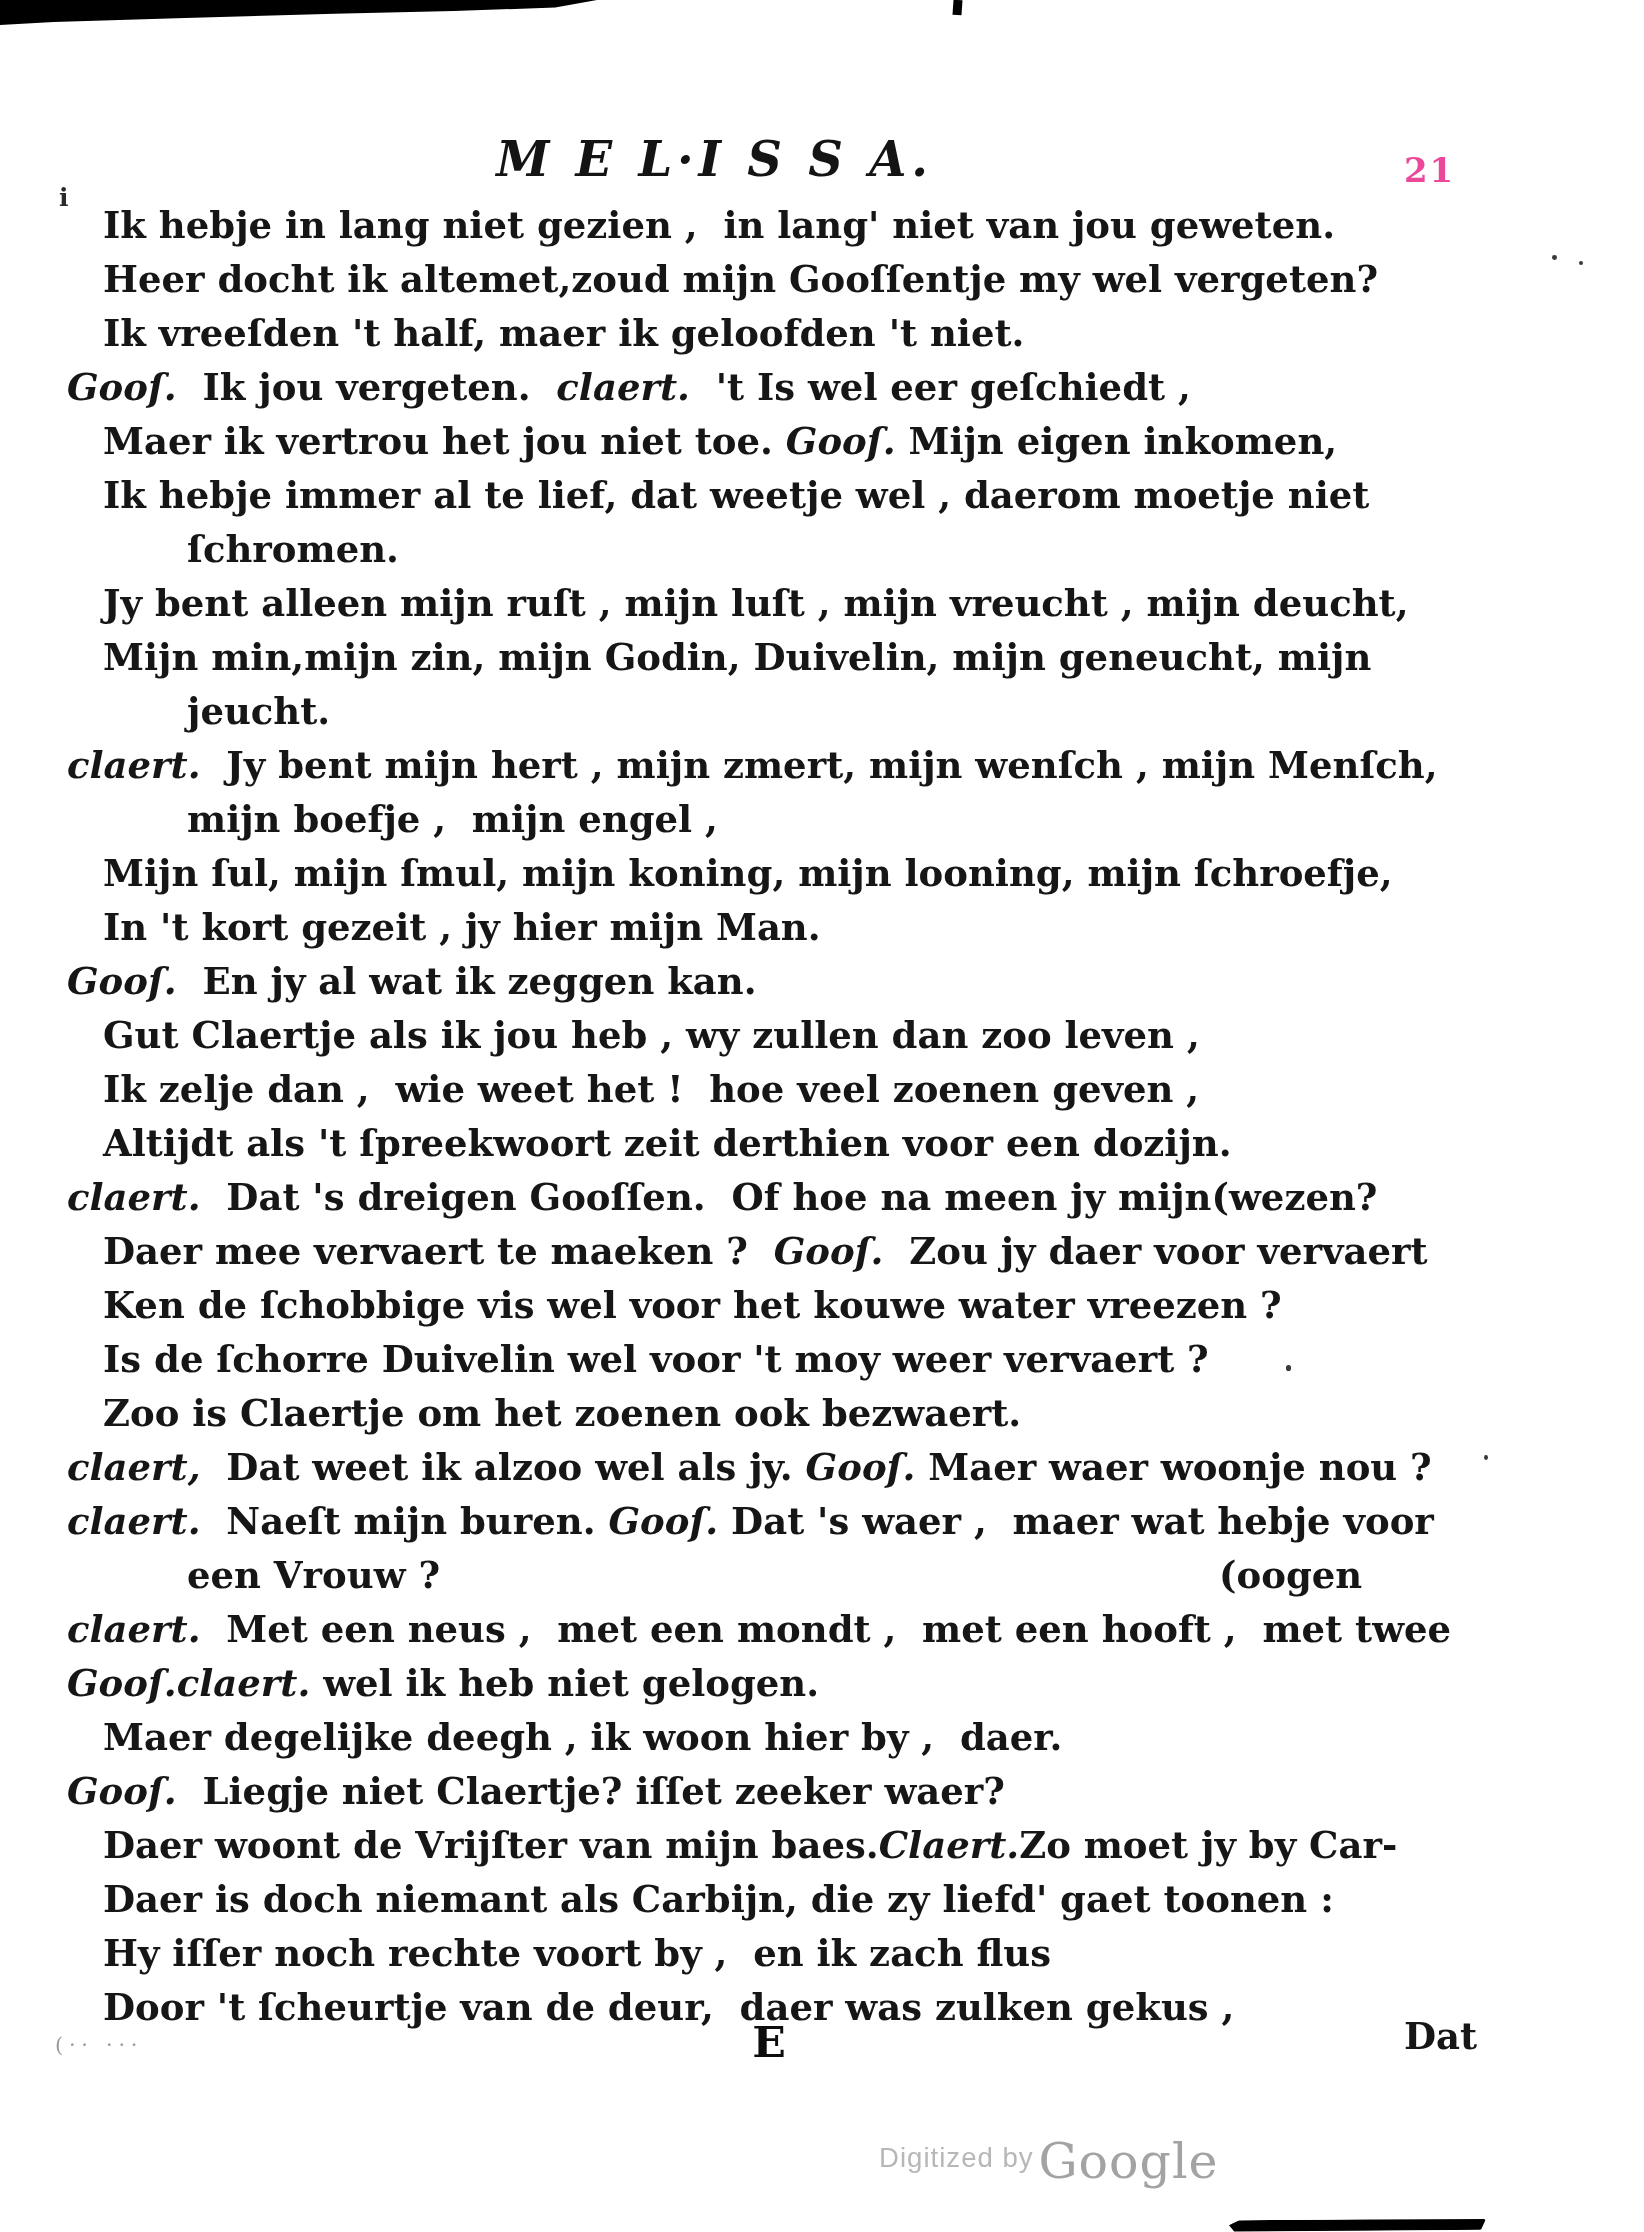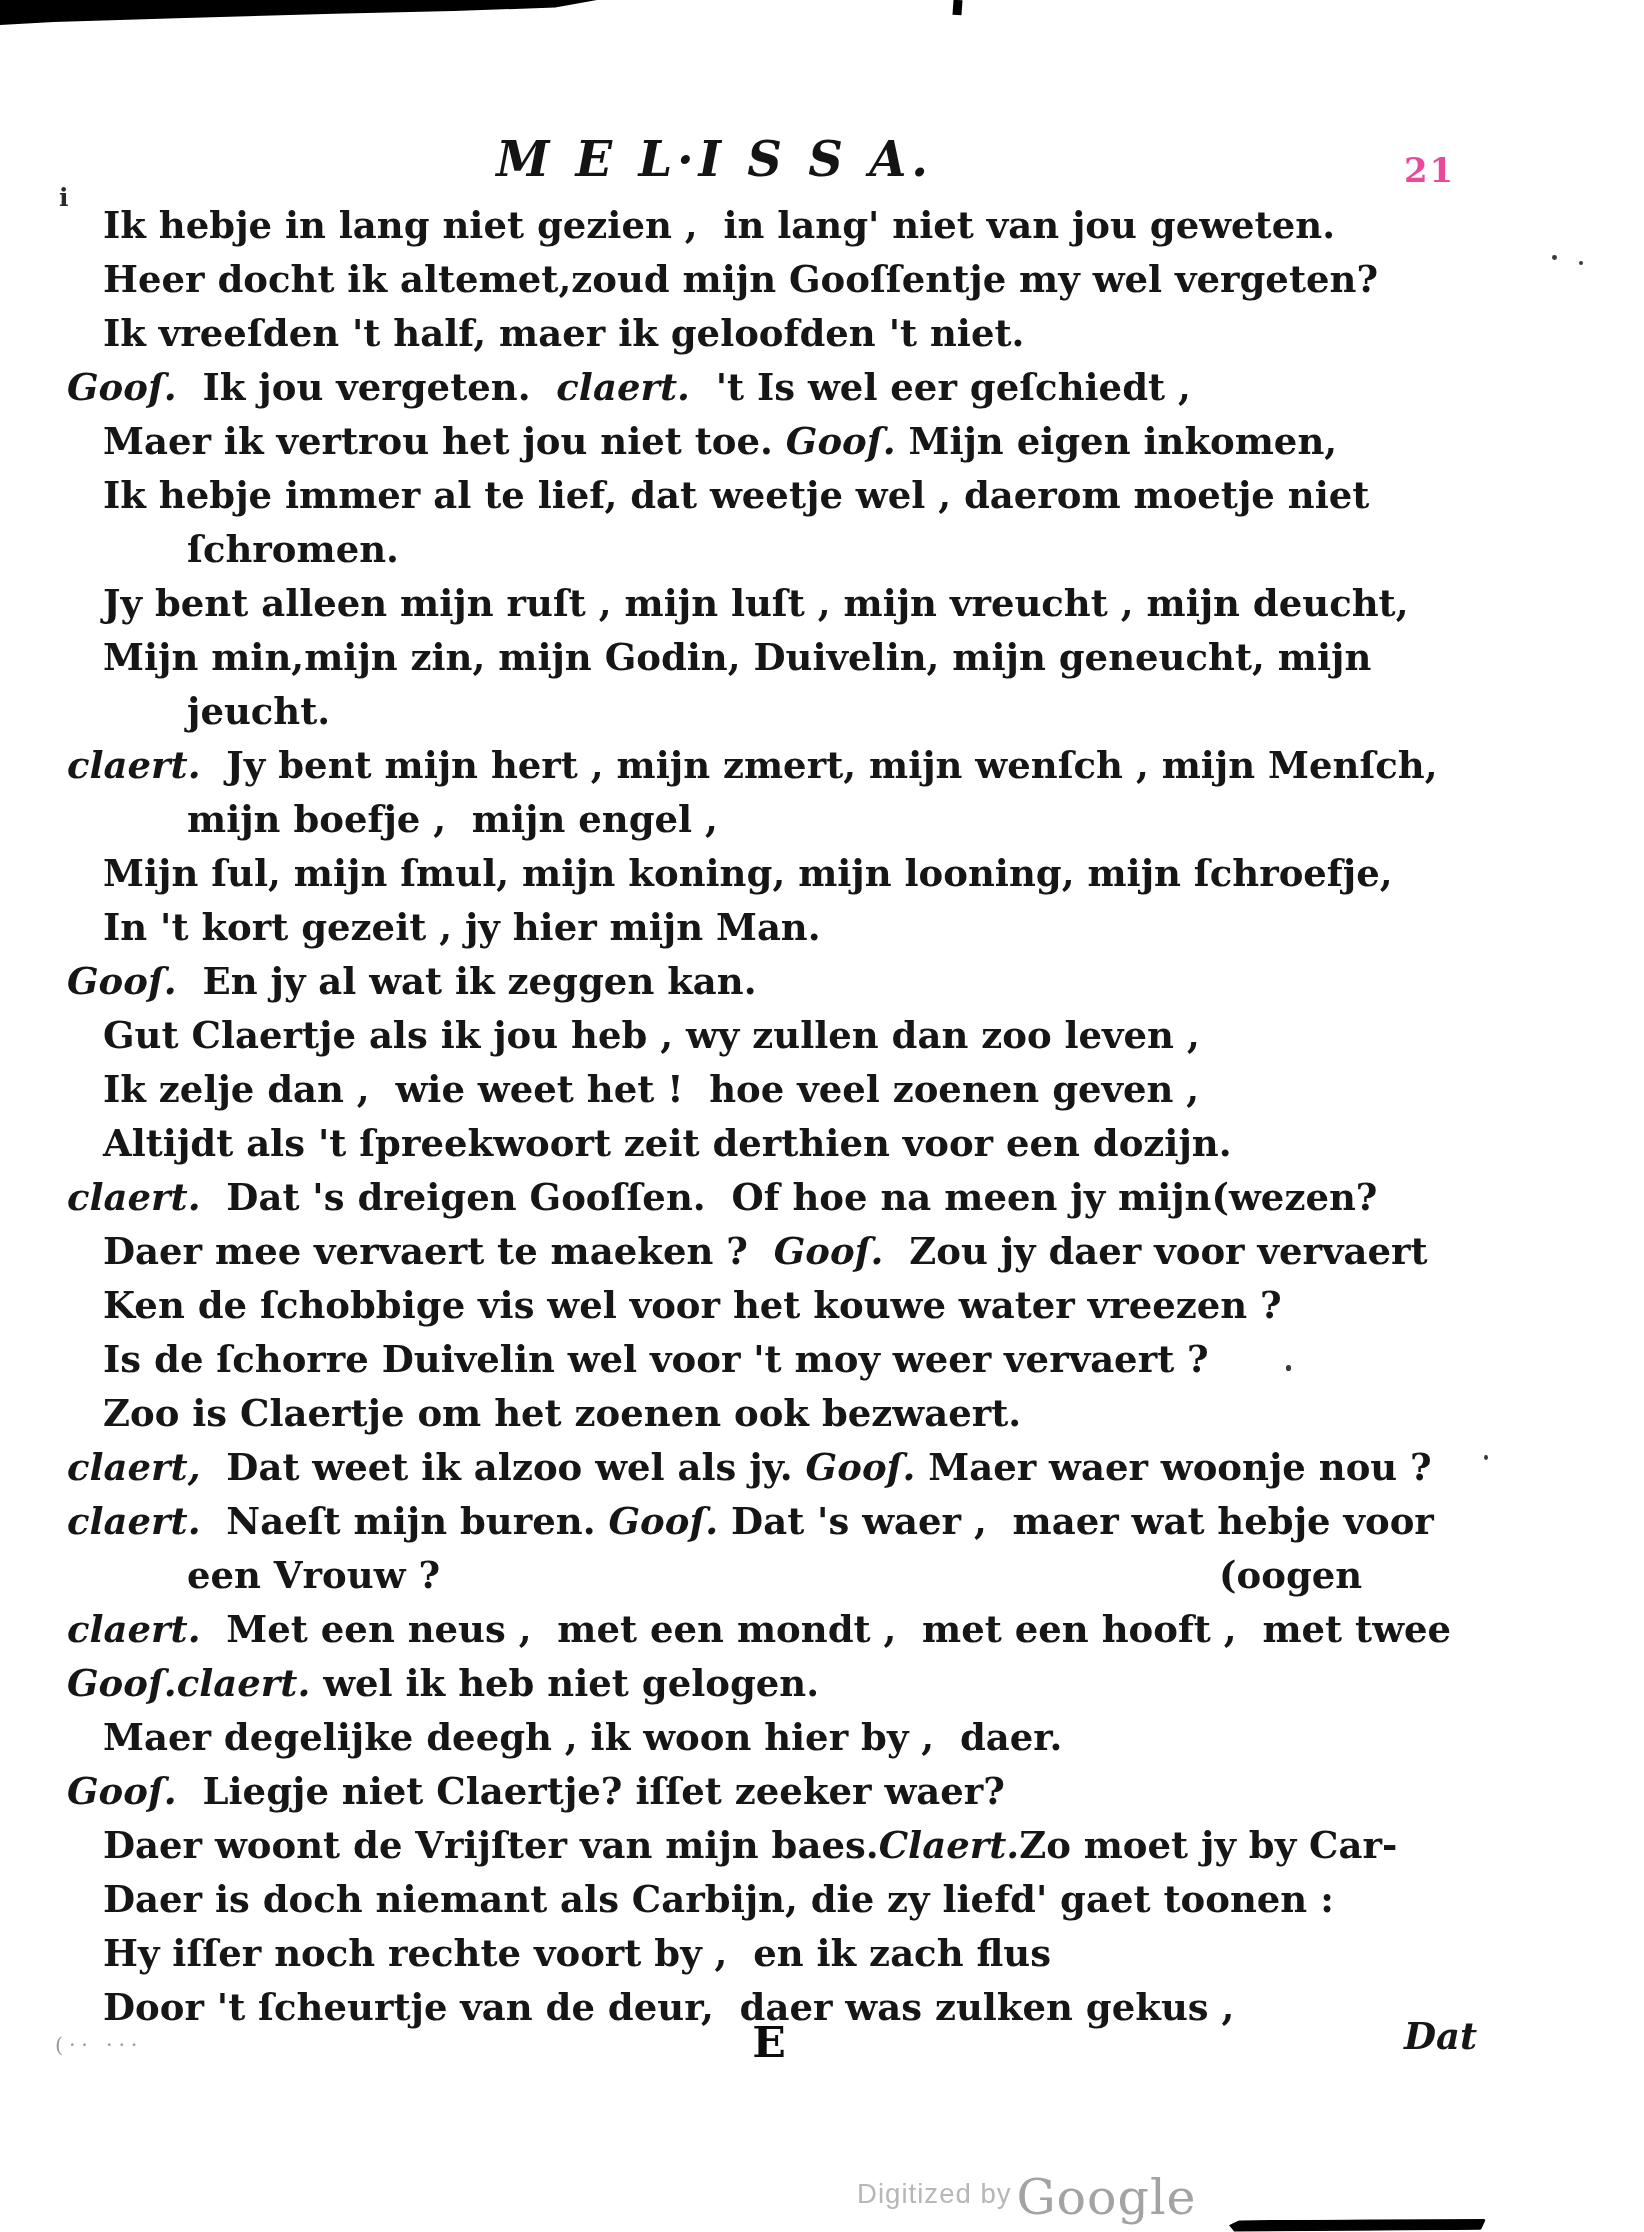--- a/index.html
+++ b/index.html
@@ -34,25 +34,25 @@
   .italic{font-style:italic;}
   .right-frag{margin-left:auto;padding-right:3.8px;}
   
   .signature-mark{
     position:absolute;left:753px;top:2018px;
     font-size:42px;font-weight:bold;color:#0d0d0d;
     transform:scaleX(1.05);
   }
   .catchword{
     position:absolute;left:1404px;top:2014px;
-    font-size:37px;font-weight:bold;font-style:italic;
+    font-size:37px;font-weight:bold;
   }
   
   .watermark{
-    position:absolute;left:857px;top:2133px;white-space:nowrap;margin-top:36px;
+    position:absolute;left:879px;top:2133px;white-space:nowrap;
   }
   .watermark-prefix{
     font-family:"Liberation Sans", sans-serif;
     font-size:27.6px;color:#b7b7b7;vertical-align:11.4px;letter-spacing:1px;
   }
   .watermark-logo{
     font-family:"DejaVu Serif", serif;
     font-size:49px;color:#a3a3a3;letter-spacing:1px;
   }
   

